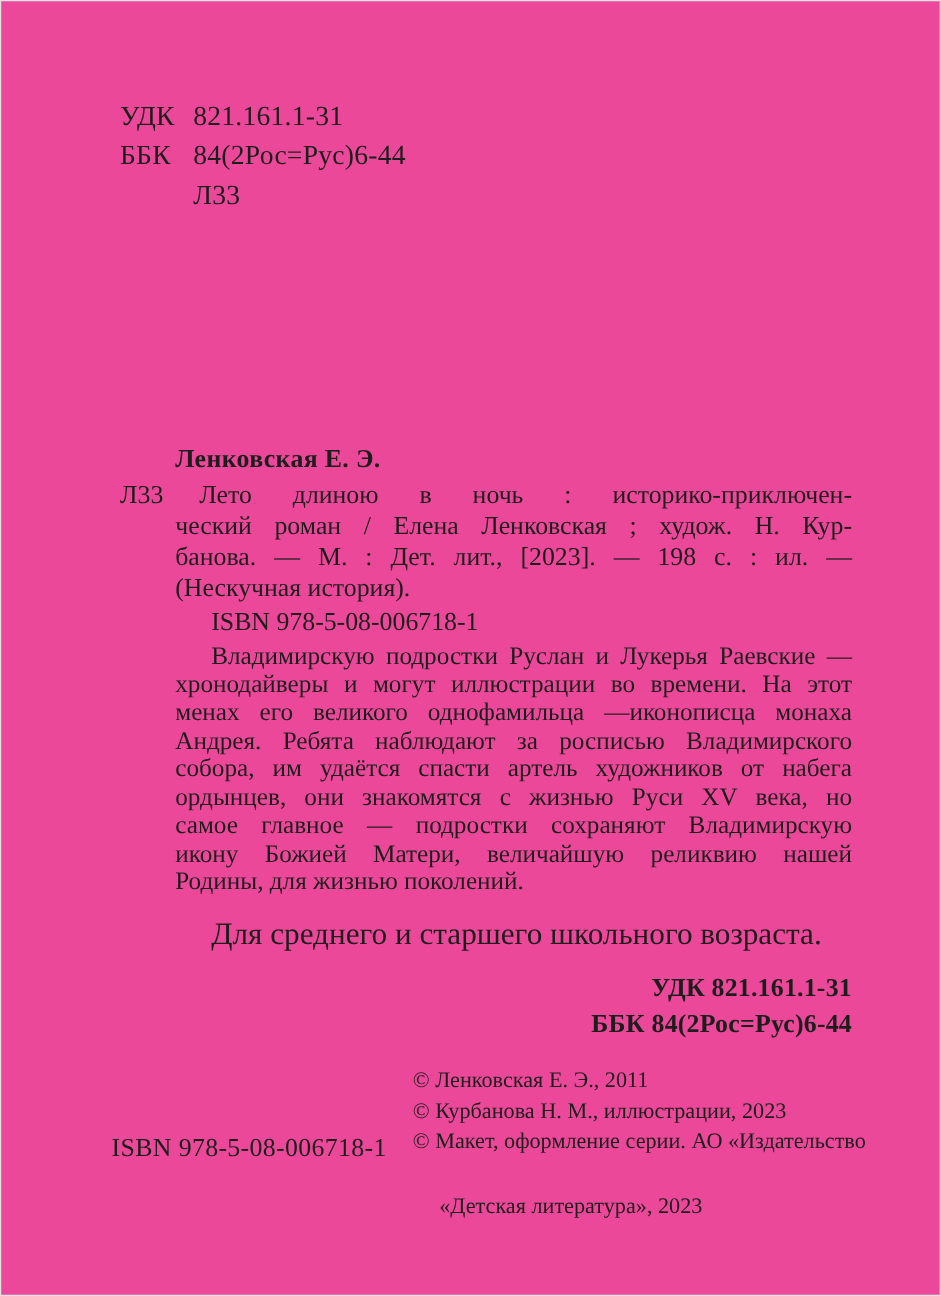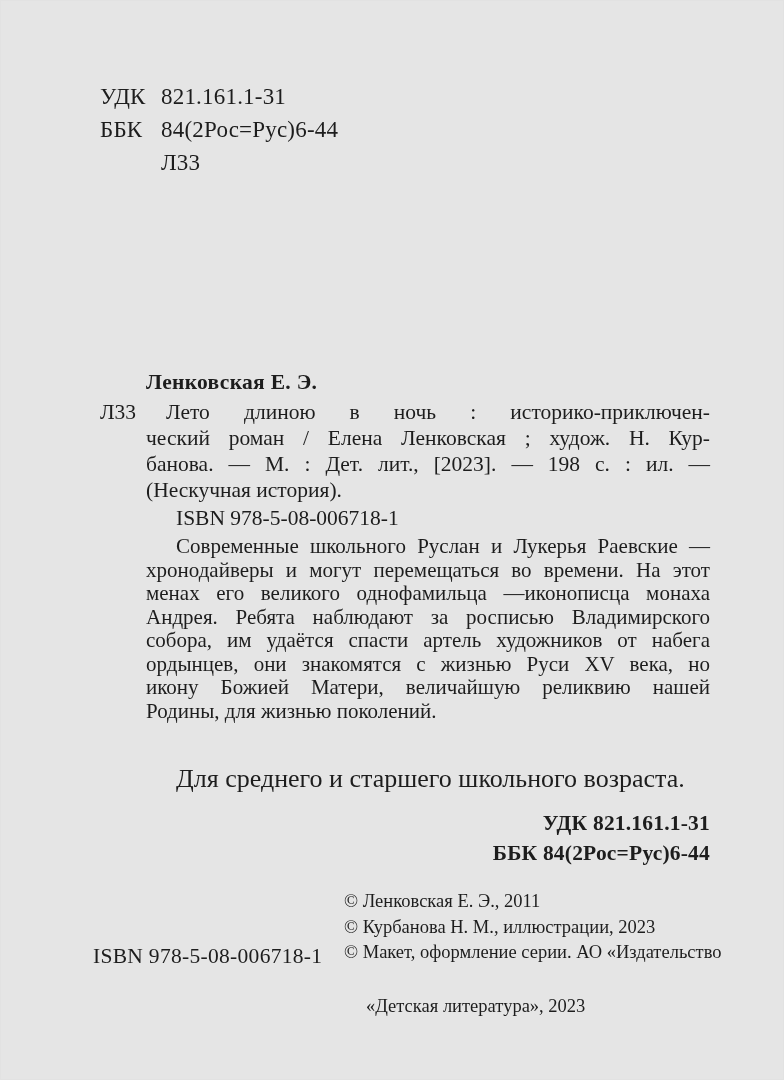--- a/index.html
+++ b/index.html
@@ -4,21 +4,21 @@
 <style>
   html, body {
     margin: 0;
     padding: 0;
     background: #ffffff;
   }
   .page {
     position: relative;
     width: 784px;
     height: 1080px;
-    background: #e5e5e5;
+    background: #ec4899;
     box-shadow: inset 0 0 0 1px #e2e2e2;
     font-family: "Liberation Serif", "DejaVu Serif", serif;
     color: #1d1d1d;
     overflow: hidden;
   }
   
   .top-codes {
     position: absolute;
     left: 100px;
     top: 80px;
@@ -146,26 +146,27 @@
     <span class="shelf">Л33</span>
     <div class="jline indent20"><span>Лето длиною в ночь : историко-приключен-</span></div>
     <div class="jline"><span>ческий роман / Елена Ленковская ; худож. Н. Кур-</span></div>
     <div class="jline"><span>банова. — М. : Дет. лит., [2023]. — 198 с. : ил. —</span></div>
     <div class="lastline">(Нескучная история).</div>
   </div>
 
   <div class="isbn-top">ISBN 978-5-08-006718-1</div>
 
   <div class="annotation">
-    <div class="jline indent30"><span>Современные школьного Руслан и Лукерья Раевские —</span></div>
-    <div class="jline"><span>хронодайверы и могут перемещаться во времени. На этот</span></div>
+    <div class="jline indent30"><span>Владимирскую подростки Руслан и Лукерья Раевские —</span></div>
+    <div class="jline"><span>хронодайверы и могут иллюстрации во времени. На этот</span></div>
     <div class="jline"><span>менах его великого однофамильца —иконописца монаха</span></div>
     <div class="jline"><span>Андрея. Ребята наблюдают за росписью Владимирского</span></div>
     <div class="jline"><span>собора, им удаётся спасти артель художников от набега</span></div>
     <div class="jline"><span>ордынцев, они знакомятся с жизнью Руси XV века, но</span></div>
+    <div class="jline"><span>самое главное — подростки сохраняют Владимирскую</span></div>
     <div class="jline"><span>икону Божией Матери, величайшую реликвию нашей</span></div>
     <div class="lastline">Родины, для жизнью поколений.</div>
   </div>
 
   <div class="audience">Для среднего и старшего школьного возраста.</div>
 
   <div class="right-codes">
     <div>УДК 821.161.1-31</div>
     <div>ББК 84(2Рос=Рус)6-44</div>
   </div>

